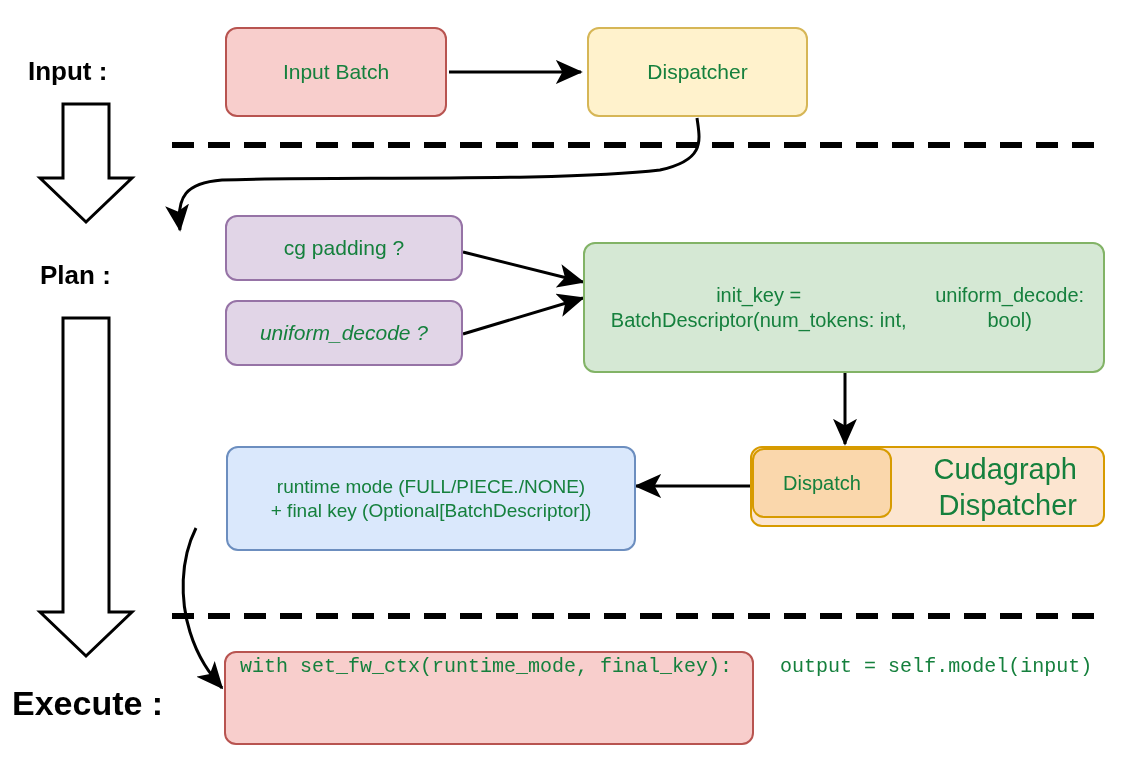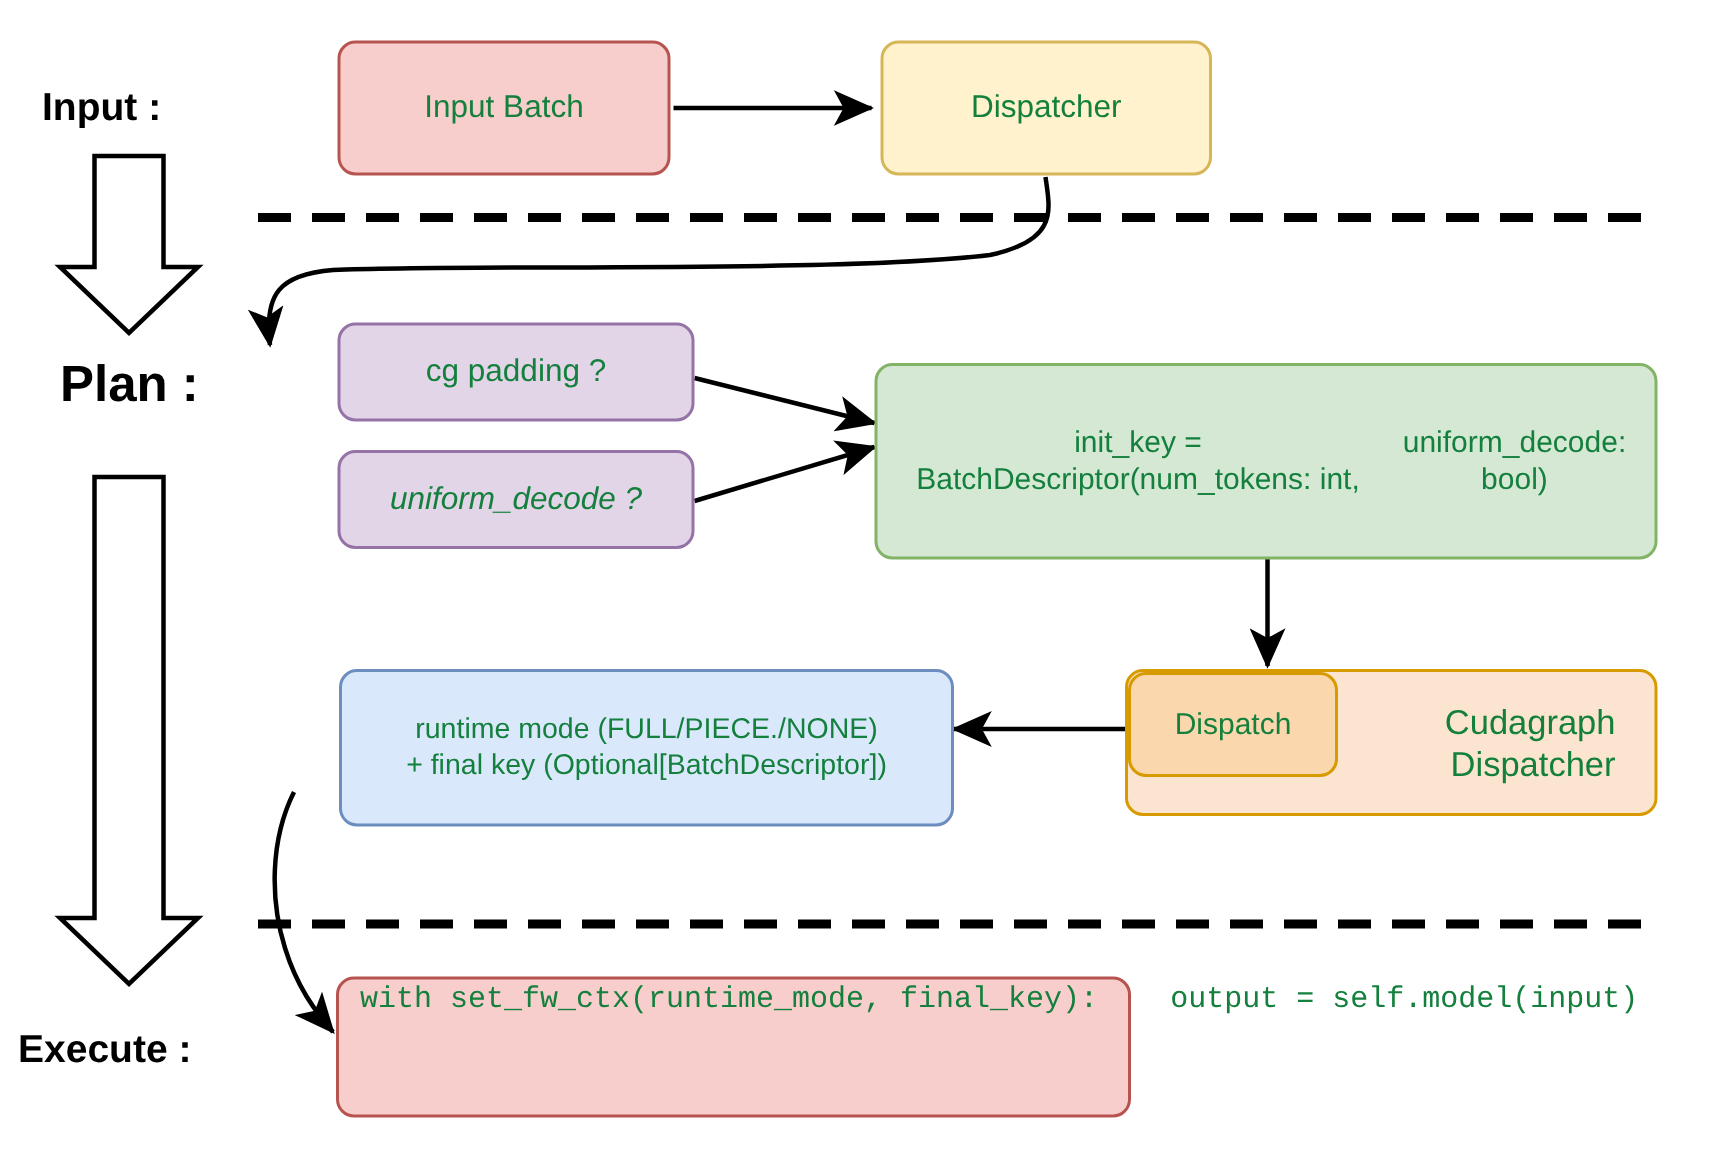--- a/index.html
+++ b/index.html
@@ -84,22 +84,22 @@
     <line x1="463" y1="334" x2="583" y2="298" stroke="#000000" stroke-width="3" marker-end="url(#arrowhead)"></line>
 
     <line x1="845" y1="343" x2="845" y2="444" stroke="#000000" stroke-width="3" marker-end="url(#arrowhead)"></line>
 
     <line x1="750" y1="486" x2="636" y2="486" stroke="#000000" stroke-width="3" marker-end="url(#arrowhead)"></line>
 
     <path d="M 196 528 C 180 560 180 600 190 632 C 198 658 210 674 222 688" fill="none" stroke="#000000" stroke-width="3" marker-end="url(#arrowhead)"></path>
   </svg>
 
   <div class="stage-label" style="left:28px; top:44px; font-size:26px;">Input :</div>
-  <div class="stage-label" style="left:40px; top:225px; font-size:34px;">Plan :</div>
-  <div class="stage-label" style="left:12px; top:672px; font-size:26px;">Execute :</div>
+  <div class="stage-label" style="left:40px; top:248px; font-size:26px;">Plan :</div>
+  <div class="stage-label" style="left:12px; top:672px; font-size:34px;">Execute :</div>
 
   <div class="node" style="left:225px; top:27px; width:222px; height:90px;
               background:#f8cecc; border-color:#b85450; font-size:21px;">
     <span>Input Batch</span>
   </div>
 
   <div class="node" style="left:587px; top:27px; width:221px; height:90px;
               background:#fff2cc; border-color:#d6b656; font-size:21px;">
     <span>Dispatcher</span>
   </div>
@@ -113,23 +113,23 @@
               background:#e1d5e7; border-color:#9673a6; font-size:21px;font-style:italic;">
     <span>uniform_decode ?</span>
   </div>
 
   <div class="node" style="left:583px; top:242px; width:522px; height:131px; flex-direction:row;
               background:#d5e8d4; border-color:#82b366; font-size:20px;">
     <span>init_key = BatchDescriptor(num_tokens: int,</span>
     <span>uniform_decode: bool)</span>
   </div>
 
-  <div class="node" style="left:750px; top:446px; width:355px; height:98px; flex-direction:column;
-              justify-content:center; align-items:flex-end; padding-right:26px;
-              background:#fce5d0; border-color:#d79b00; font-size:23px;">
+  <div class="node" style="left:750px; top:446px; width:355px; height:81px; flex-direction:column;
+              justify-content:flex-end; align-items:flex-end; padding-right:26px;
+              background:#fce5d0; border-color:#d79b00; font-size:29px;">
     <span>Cudagraph</span>
     <span>Dispatcher</span>
   </div>
 
   <div class="node" style="left:752px; top:448px; width:140px; height:70px;
               background:#fad7ac; border-color:#d79b00; font-size:20px;">
     <span>Dispatch</span>
   </div>
 
   <div class="node" style="left:226px; top:446px; width:410px; height:105px; flex-direction:column;

